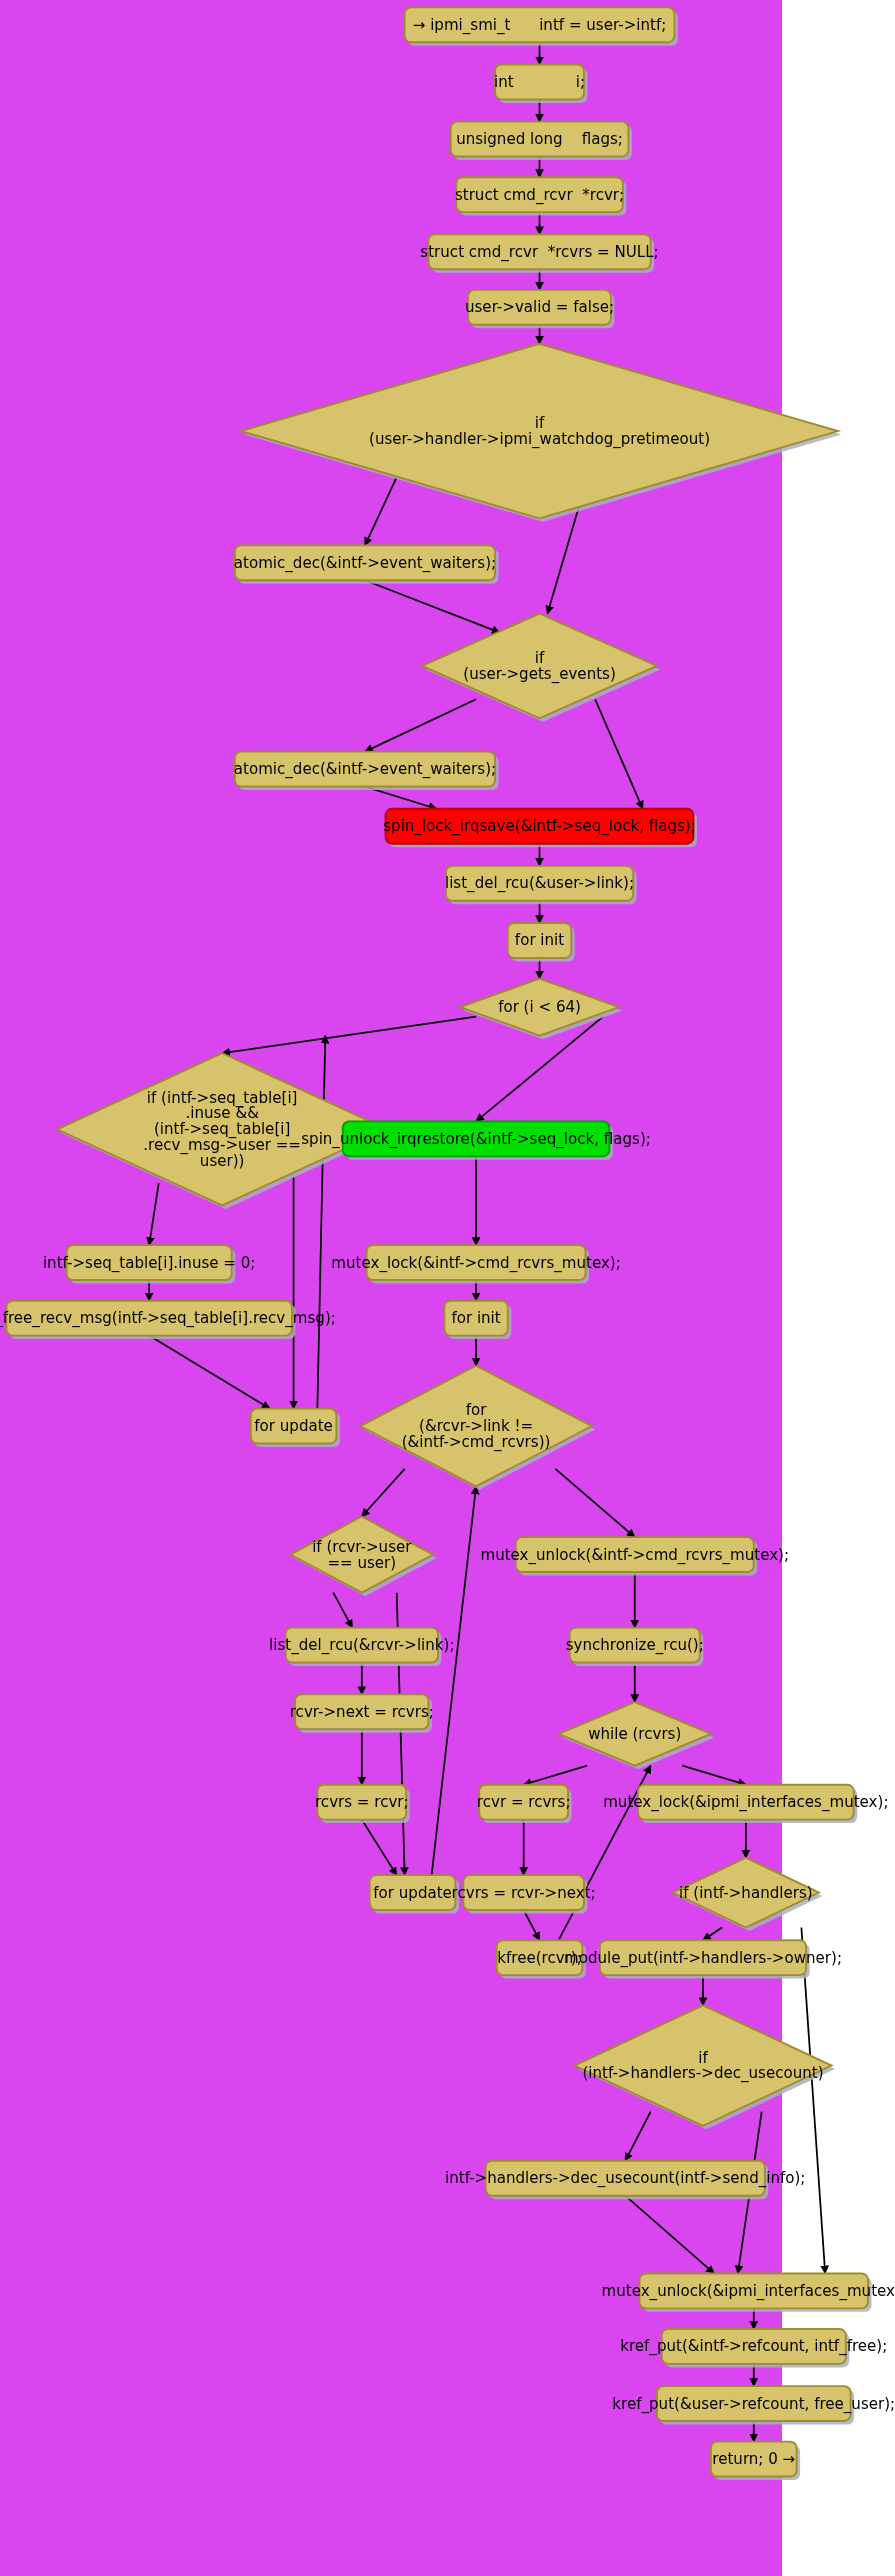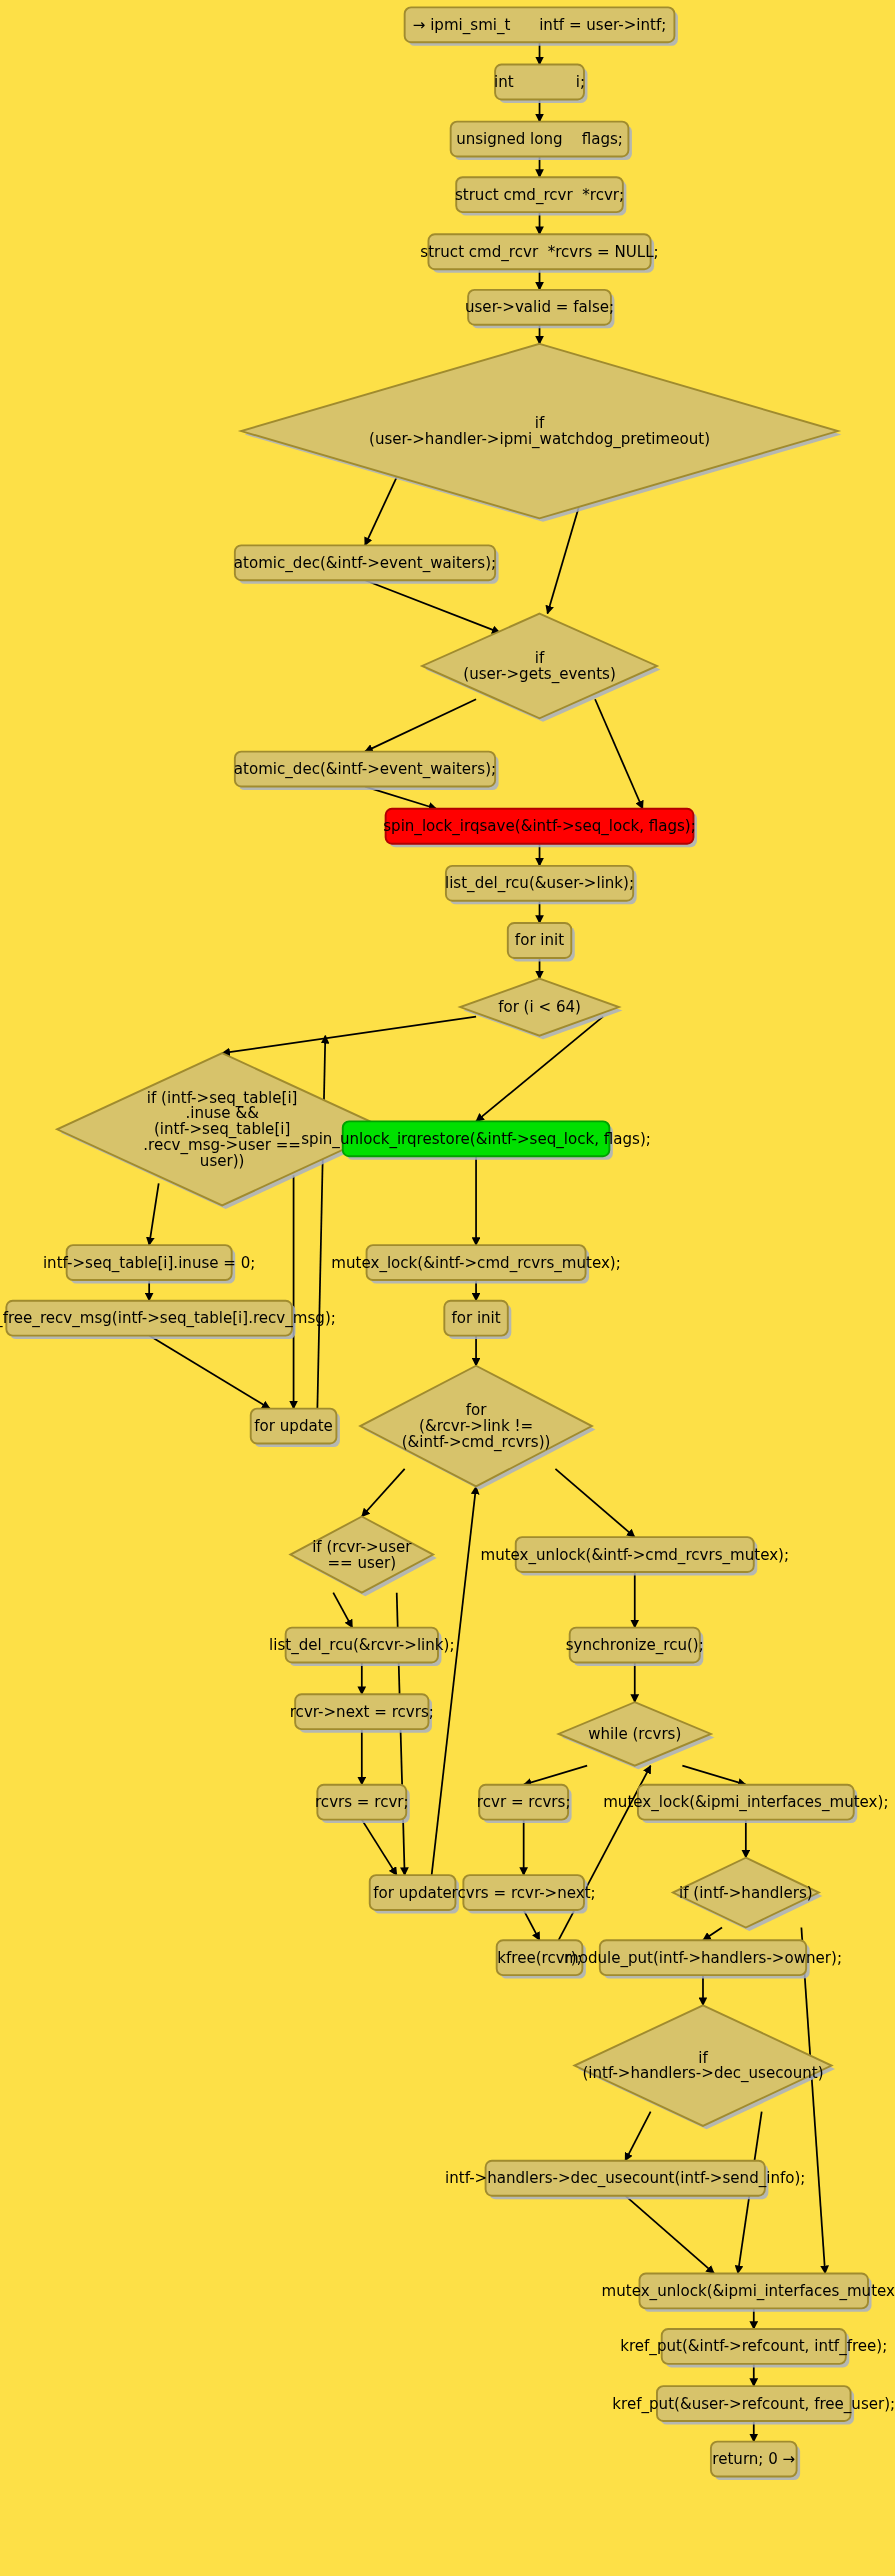--- a/index.html
+++ b/index.html
@@ -2,23 +2,23 @@
 <html style="font-size:12.7px"><head>
 <meta charset="utf-8">
 <style>
   html, body {
     margin: 0;
     padding: 0;
     background: #ffffff;
   }
   #chart-root {
     position: relative;
-    width: 895px;
+    width: 782px;
     height: 2576px;
-    background: #fde047;
+    background: #d946ef;
     font-family: "DejaVu Sans", sans-serif;
   }
   svg#flow {
     display: block;
     width: 895px;
     height: 2576px;
   }
   .node-rect {
     fill: #D7C36B;
     stroke: #A08B2E;

